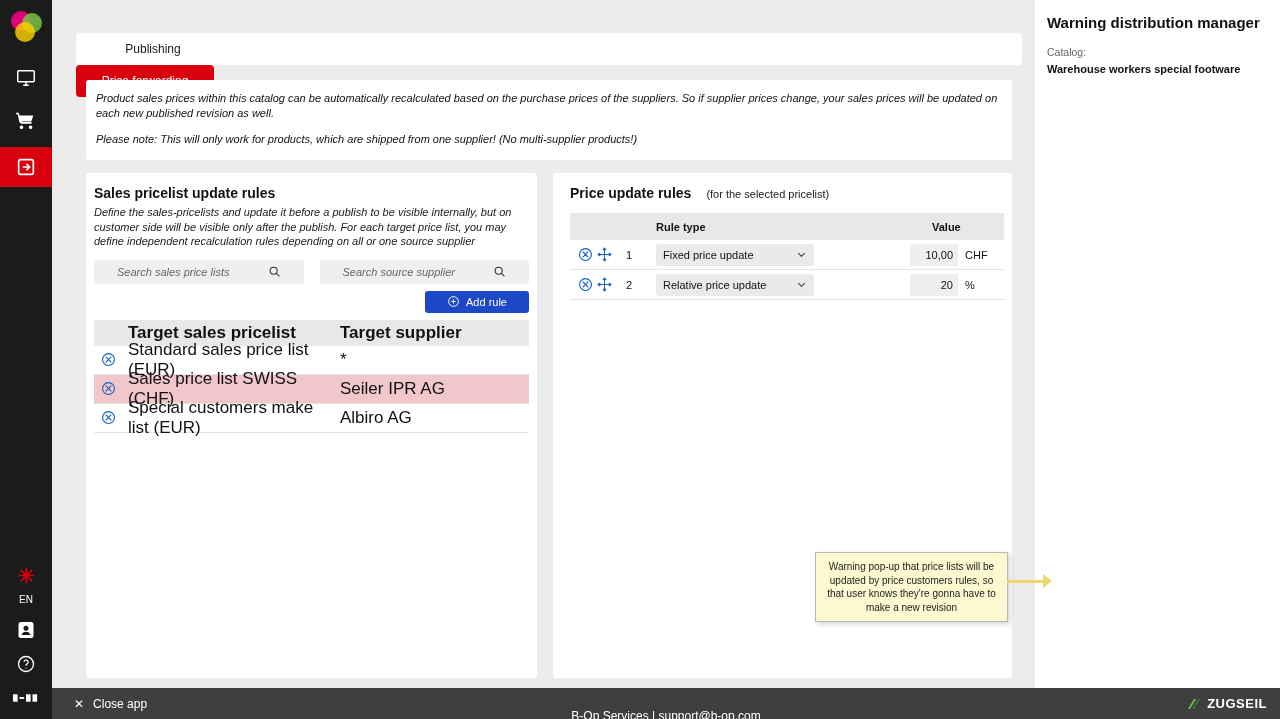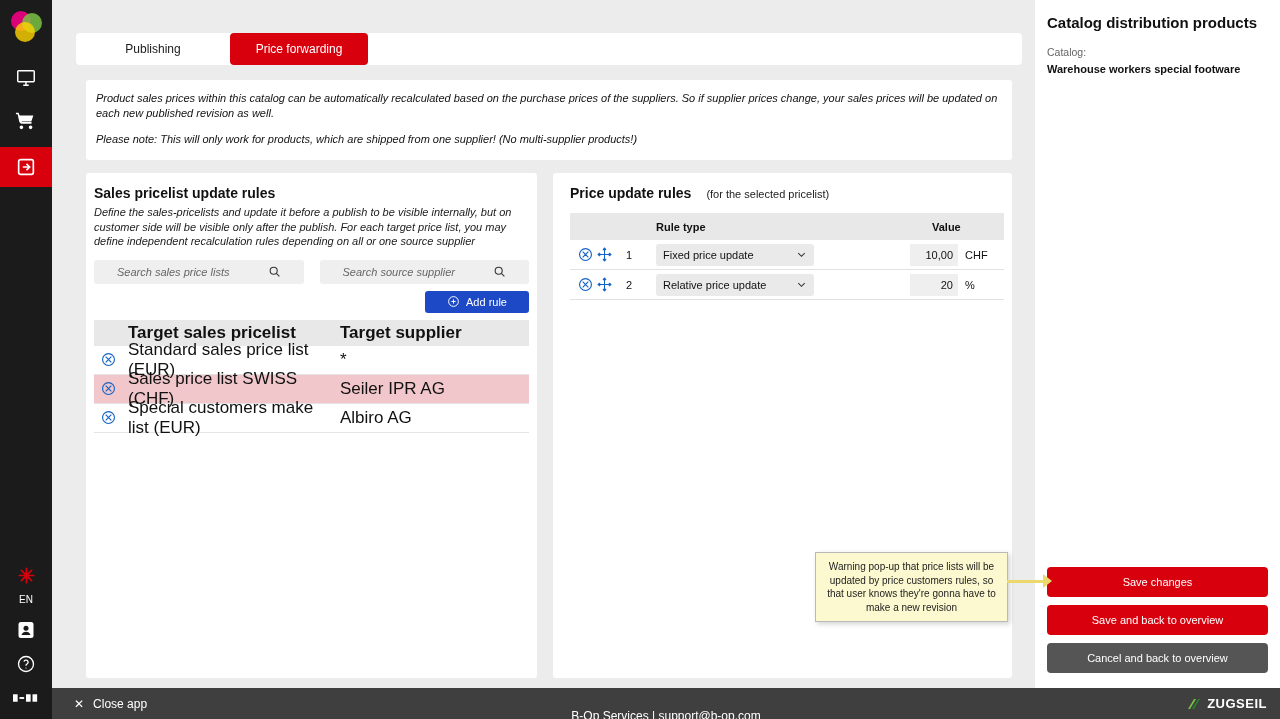--- a/index.html
+++ b/index.html
@@ -20,21 +20,21 @@
   .tile-active { width:52px; height:40px; background:#d8000c; display:flex; align-items:center;
                  justify-content:center; margin-top:10px; cursor:pointer; }
   .spacer { flex:1; }
   .lang { color:#fff; font-size:10px; margin:2px 0 8px; cursor:pointer; }
   .side-bottom { margin-bottom:4px; }
 
   
   .main { position:absolute; left:52px; top:0; right:245px; bottom:31px; background:#ececec; }
 
   .tabbar { position:absolute; left:24px; top:33px; width:946px; height:32px; background:#fff;
-            border-radius:4px; display:flex; }
+            border-radius:4px; display:flex;flex-direction:column; }
   .tab { height:32px; line-height:32px; font-size:12px; text-align:center; cursor:pointer; color:#1a1a1a; }
   .tab-publishing { width:154px; }
   .tab-active { width:138px; background:#d8000c; color:#fff; border-radius:4px; }
 
   .info-box { position:absolute; left:34px; top:80px; width:926px; height:80px; background:#fff;
               border-radius:3px; padding:11px 10px; font-size:11px; font-style:italic; line-height:1.35; }
   .info-box p + p { margin-top:11px; }
 
   .panel { position:absolute; top:173px; bottom:10px; background:#fff; border-radius:3px; overflow:hidden; }
   .left-panel { left:34px; width:451px; padding:12px 8px; }
@@ -335,28 +335,23 @@
             </div>
           </div>
           <div class="value-box">20</div>
           <span class="unit">%</span>
         </div>
       </div>
     </section>
   </main>
 
   <aside class="context">
-    <h1>Catalog distribution products</h1>
+    <h1>Warning distribution manager</h1>
     <div class="cat-label">Catalog:</div>
     <div class="cat-name">Warehouse workers special footware</div>
-    <div class="ctx-buttons">
-      <button class="btn red">Save changes</button>
-      <button class="btn red">Save and back to overview</button>
-      <button class="btn gray">Cancel and back to overview</button>
-    </div>
   </aside>
 
   <div class="tooltip">Warning pop-up that price lists will be updated by price customers rules, so that user knows they're gonna have to make a new revision</div>
 
   <footer class="footer">
     <div class="close-app">
       <span class="x">✕</span>
       <span>Close app</span>
     </div>
     <div class="footer-center">B-Op Services | support@b-op.com</div>

